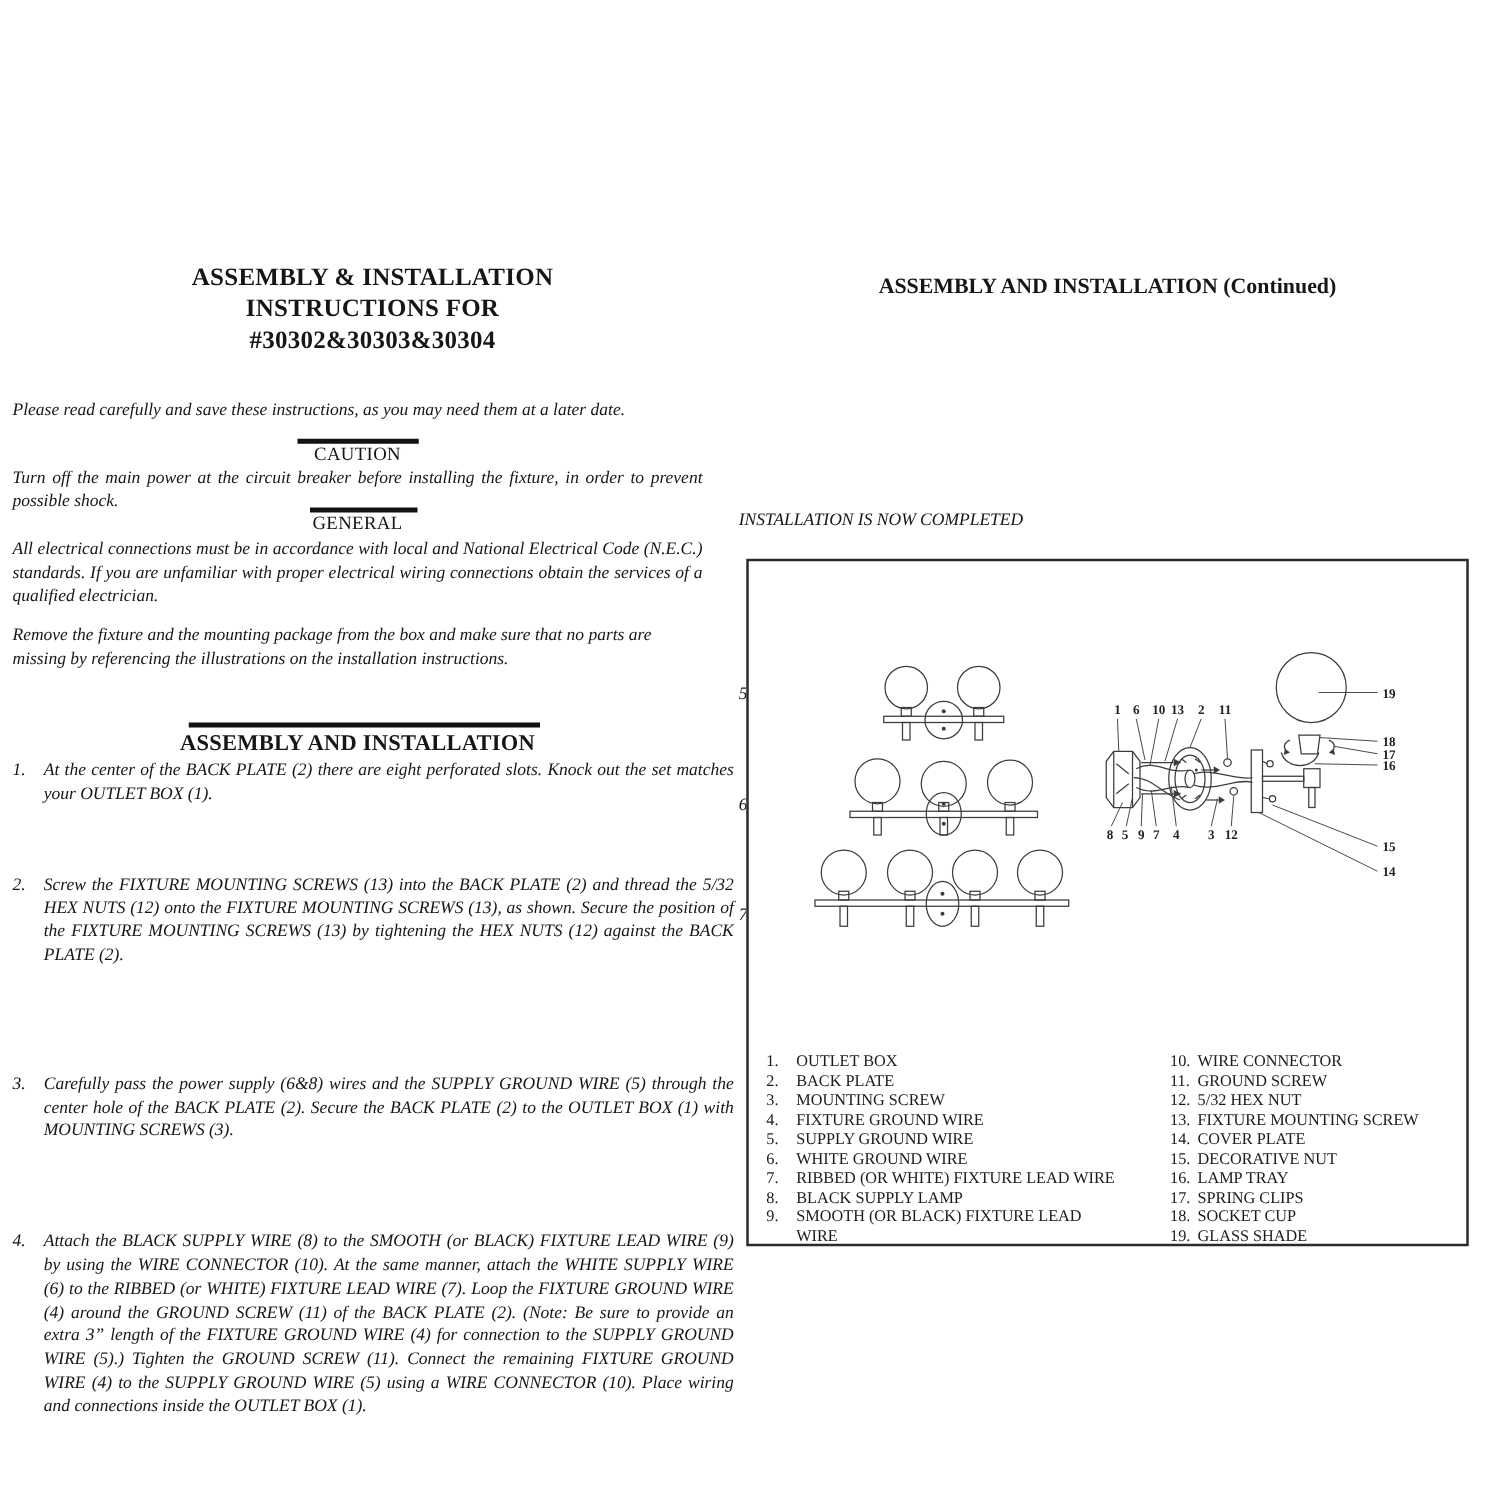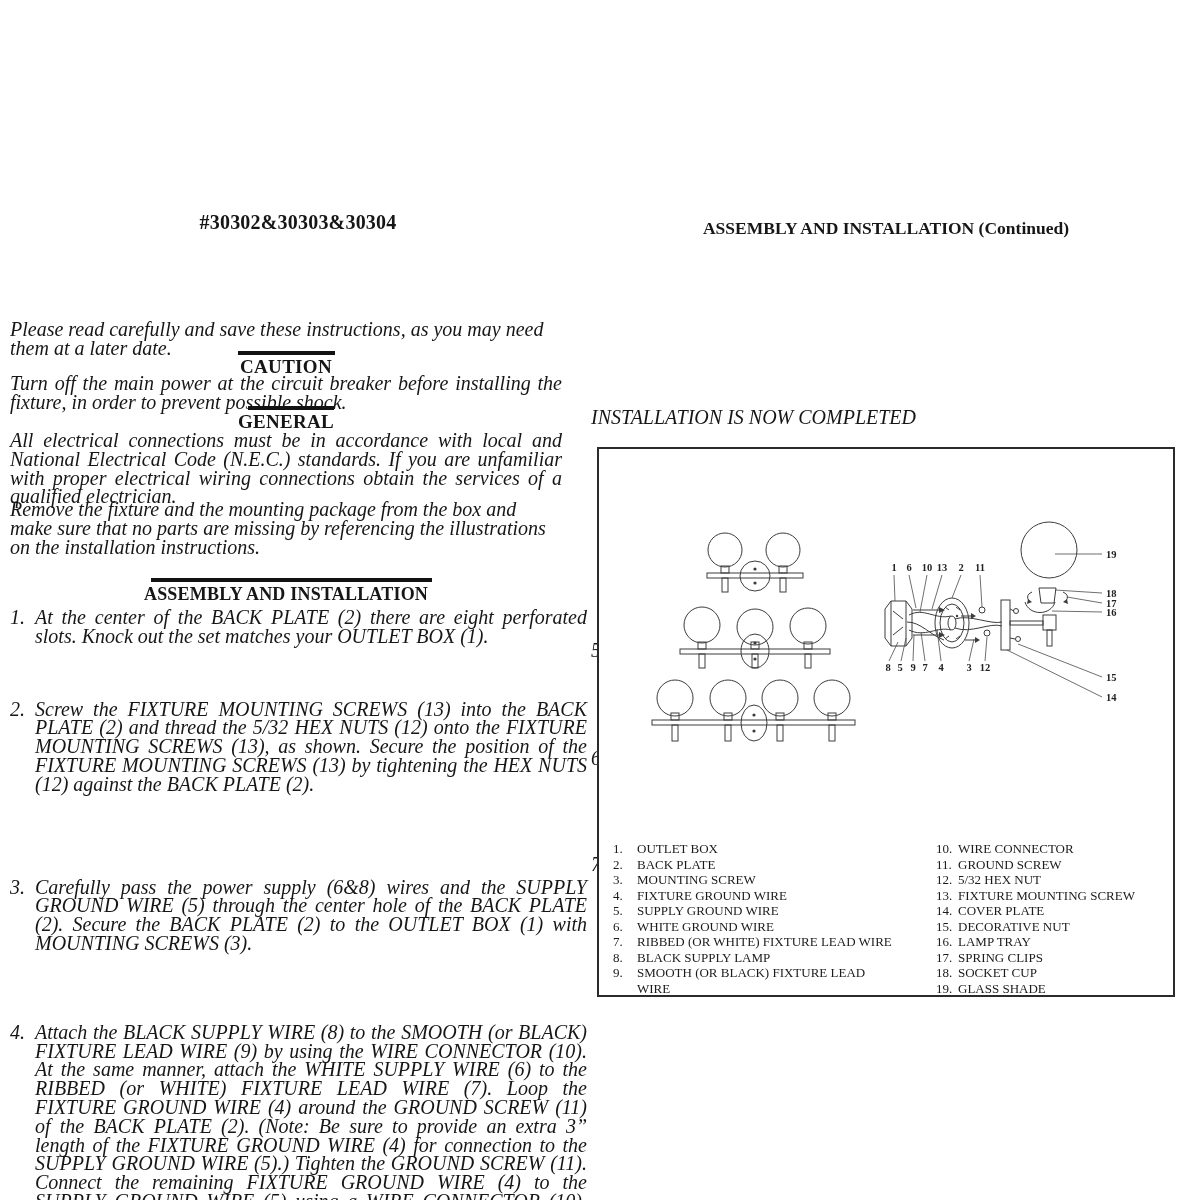--- a/index.html
+++ b/index.html
@@ -4,42 +4,44 @@
 <style>
   html,body{margin:0;padding:0;background:#ffffff;}
   .page{position:relative;width:1200px;height:1200px;background:#ffffff;overflow:hidden;
         font-family:"Liberation Serif",serif;color:#161616;}
   .abs{position:absolute;}
   .c{text-align:center;}
   .b{font-weight:bold;margin-top:28px;}
   .i{font-style:italic;}
   .just{text-align:justify;}
   .title{font-size:20px;line-height:25px;font-weight:bold;letter-spacing:.2px;}
-  .h1{font-size:19px;font-weight:bold;letter-spacing:.3px;}
+  .h1{font-size:15px;font-weight:normal;letter-spacing:.3px;}
   .h2{font-size:18px;font-weight:bold;letter-spacing:.2px;}
-  .body16{font-size:20px;line-height:18.8px;font-style:italic;}
+  .body16{font-size:14px;line-height:18.8px;font-style:italic;}
   .rule{background:#121212;margin:0 auto;}
   .item{position:relative;padding-left:25px;}
   .item-r{position:relative;padding-left:21px;}
   .num{position:absolute;left:0;top:0;}
   .dbox{position:absolute;left:597px;top:447px;width:578px;height:550px;
         border:2px solid #2b2b2b;box-sizing:border-box;background:#fff;}
   .plist{position:absolute;font-size:13px;line-height:15.5px;color:#1b1b1b;}
   .prow{display:flex;}
   .pn{flex:none;}
   .pl .pn{width:24px;}
   .pr .pn{width:22px;}
   svg text{font-family:"Liberation Serif",serif;font-weight:bold;fill:#222;font-size:10.5px;}
 </style>
 </head>
 <body>
 
 <div class="page">
 
   <div class="abs title c" style="left:14px;top:210px;width:568px;">
+    <div>ASSEMBLY &amp; INSTALLATION</div>
+    <div>INSTRUCTIONS FOR</div>
     <div>#30302&amp;30303&amp;30304</div>
   </div>
 
   <div class="abs i body16" style="left:10px;top:320px;width:552px;">Please read carefully and save these instructions, as you may need them at a later date.</div>
 
   <div class="abs rule" style="left:10px;top:351px;width:552px;height:0;"></div>
   <div class="abs rule" style="left:238px;top:351px;width:97px;height:3.5px;"></div>
   <div class="abs h1 c" style="left:10px;top:356px;width:552px;">CAUTION</div>
   <div class="abs body16 just" style="left:10px;top:374px;width:552px;">Turn off the main power at the circuit breaker before installing the fixture, in order to prevent possible shock.</div>
 

